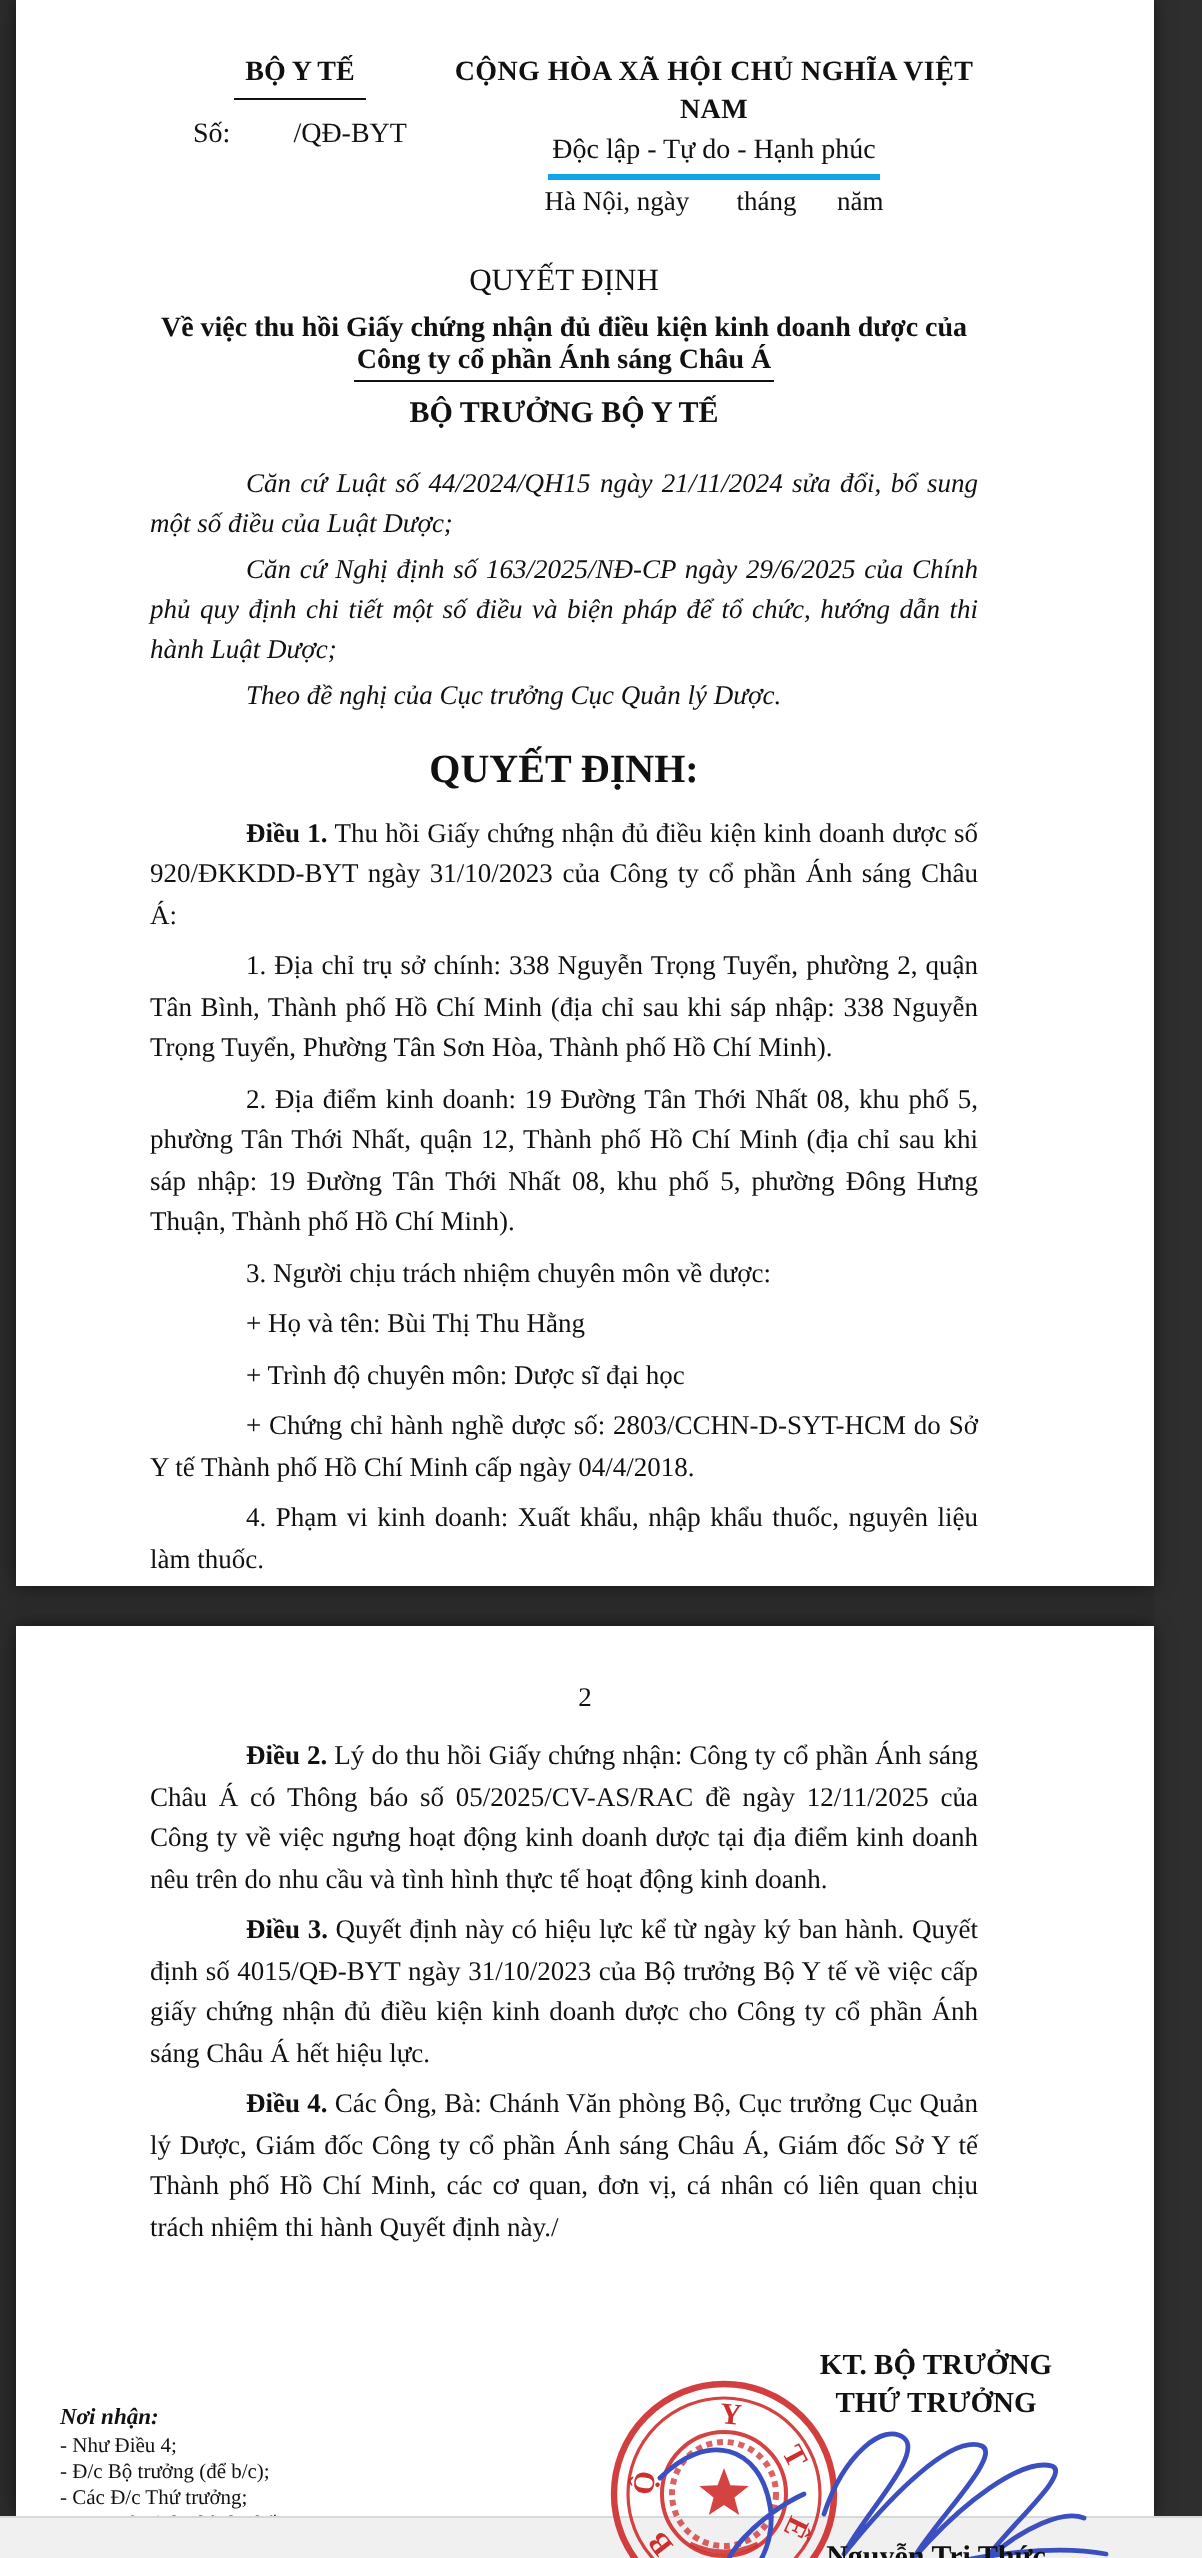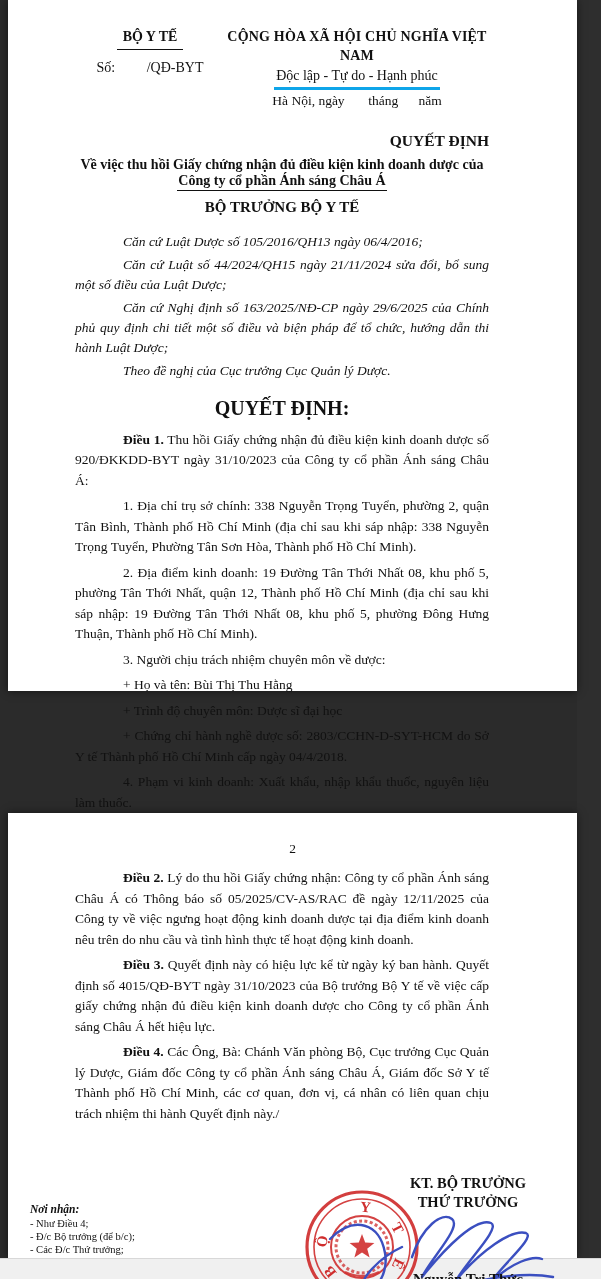--- a/index.html
+++ b/index.html
@@ -4,35 +4,35 @@
 <style>
   html,body{margin:0;padding:0;background:#262626;}
   .viewport{
     position:relative;width:601px;height:1279px;overflow:hidden;
     background:#2b2b2b;font-family:"Liberation Serif","DejaVu Serif",serif;color:#111;
   }
   .page{
     position:absolute;left:8px;width:569px;background:#ffffff;
     box-shadow:0 0 8px rgba(0,0,0,.55);
   }
-  .page1{top:0;height:691px;}
+  .page1{top:0;height:793px;}
   .page2{top:813px;height:445px;}
   .content{padding:0 88px 0 67px;}
   
   .doc-header{display:flex;padding-top:28px;font-size:14px;line-height:1.35;}
   .hdr-left{width:150px;text-align:center;flex:0 0 auto;}
   .hdr-right{flex:1;text-align:center;}
   .agency{font-weight:bold;display:inline-block;border-bottom:1px solid #111;padding:0 6px 2px 6px;}
   .doc-number{margin-top:9px;white-space:pre;}
   .national-title{font-weight:bold;letter-spacing:.2px;}
   .motto{font-weight:normal;display:inline-block;border-bottom:3px solid #0ea5e9;padding:0 2px 1px 2px;margin-top:1px;}
   .place-date{white-space:pre;margin-top:2px;font-size:13.5px;}
   
   .title-block{text-align:center;margin-top:22px;font-size:14px;}
-  .doc-type{font-weight:bold;font-size:15.5px;text-align:right;}
+  .doc-type{font-weight:normal;font-size:15.5px;}
   .subject1{font-weight:bold;margin-top:7px;}
   .subject2{font-weight:bold;display:inline-block;border-bottom:1px solid #111;padding:0 1px 1px 1px;}
   .issuer{font-weight:bold;font-size:15px;margin-top:8px;}
   
   .recitals{margin-top:16px;}
   p.recital{font-style:italic;text-align:justify;text-indent:48px;
     font-size:13.5px;line-height:20px;margin:3px 0;}
   .decision-heading{text-align:center;font-weight:bold;font-size:20px;margin:16px 0 10px 0;}
   p.article{text-align:justify;text-indent:48px;font-size:13.5px;line-height:20.5px;margin:5px 0;}
   p.article b{font-weight:bold;}
@@ -74,21 +74,20 @@
       </div>
 
       <div class="title-block">
         <div class="doc-type">QUYẾT ĐỊNH</div>
         <div class="subject1">Về việc thu hồi Giấy chứng nhận đủ điều kiện kinh doanh dược của</div>
         <div><span class="subject2">Công ty cổ phần Ánh sáng Châu Á</span></div>
         <div class="issuer">BỘ TRƯỞNG BỘ Y TẾ</div>
       </div>
 
       <div class="recitals">
-        <p class="recital">Căn cứ Luật Dược số 105/2016/QH13 ngày 06/4/2016;</p>
         <p class="recital">Căn cứ Luật số 44/2024/QH15 ngày 21/11/2024 sửa đổi, bổ sung một số điều của Luật Dược;</p>
         <p class="recital">Căn cứ Nghị định số 163/2025/NĐ-CP ngày 29/6/2025 của Chính phủ quy định chi tiết một số điều và biện pháp để tổ chức, hướng dẫn thi hành Luật Dược;</p>
         <p class="recital">Theo đề nghị của Cục trưởng Cục Quản lý Dược.</p>
       </div>
 
       <div class="decision-heading">QUYẾT ĐỊNH:</div>
 
       <div>
         <p class="article"><b>Điều 1.</b><span> Thu hồi Giấy chứng nhận đủ điều kiện kinh doanh dược số 920/ĐKKDD-BYT ngày 31/10/2023 của Công ty cổ phần Ánh sáng Châu Á:</span></p>
         <p class="article">1. Địa chỉ trụ sở chính: 338 Nguyễn Trọng Tuyển, phường 2, quận Tân Bình, Thành phố Hồ Chí Minh (địa chỉ sau khi sáp nhập: 338 Nguyễn Trọng Tuyển, Phường Tân Sơn Hòa, Thành phố Hồ Chí Minh).</p>

